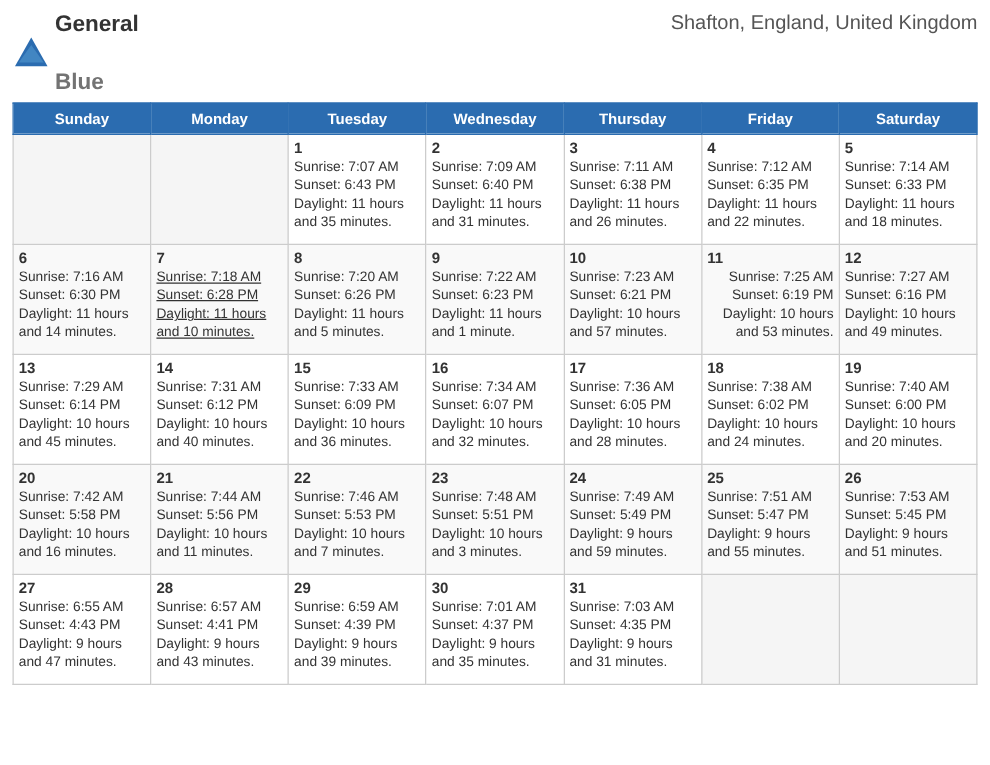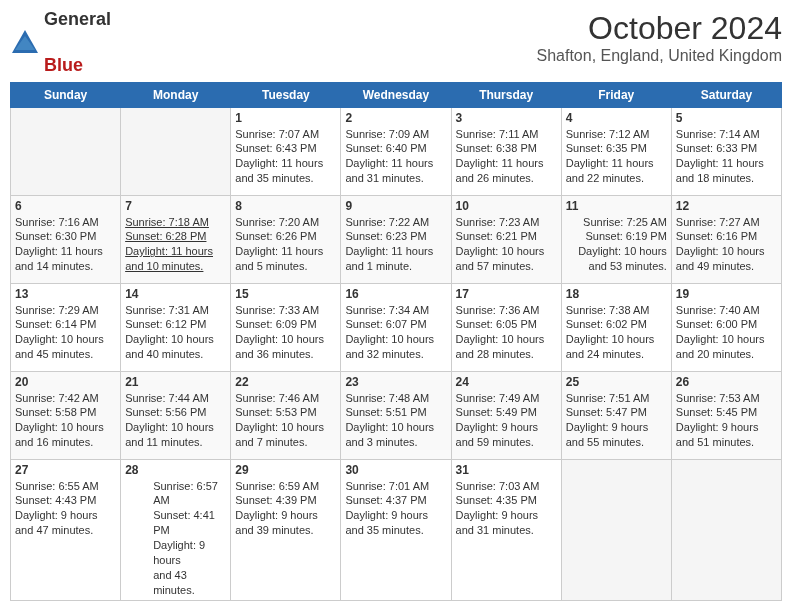--- a/index.html
+++ b/index.html
@@ -28,21 +28,21 @@
       gap: 26px;
     }
     .logo-general {
       font-size: 18px;
       font-weight: bold;
       color: #333;
     }
     .logo-blue {
       font-size: 18px;
       font-weight: bold;
-      color: #b91c1c;
+      color: #737373;
     }
     .logo-icon {
       width: 30px;
       height: 30px;
     }
     .title-area {
       text-align: right;
     }
     .calendar-title {
       font-size: 32px;
@@ -103,21 +103,20 @@
     <svg class="logo-icon" viewBox="0 0 30 30">
       <polygon points="15,2 28,25 2,25" fill="#2b6cb0"></polygon>
       <polygon points="15,8 25,22 5,22" fill="#5a9fd4" opacity="0.5"></polygon>
     </svg>
     <div class="logo-text">
       <span class="logo-general">General</span>
       <span class="logo-blue">Blue</span>
     </div>
   </div>
   <div class="title-area">
-    <div class="calendar-title">October 2024</div>
     <div class="calendar-subtitle">Shafton, England, United Kingdom</div>
   </div>
 </div>
 
 <table>
   <thead>
     <tr>
     <th>Sunday</th>
         <th>Monday</th>
         <th>Tuesday</th>
@@ -323,21 +322,21 @@
       <tr>
         <td>
           <span class="day-num">27</span>
           <div class="cell-info" style="white-space: pre-line;">Sunrise: 6:55 AM
 Sunset: 4:43 PM
 Daylight: 9 hours
 and 47 minutes.</div>
         </td>
         <td>
           <span class="day-num">28</span>
-          <div class="cell-info" style="white-space: pre-line; margin-left: 28px;">Sunrise: 6:57 AM
+          <div class="cell-info" style="white-space: pre-line;">Sunrise: 6:57 AM
 Sunset: 4:41 PM
 Daylight: 9 hours
 and 43 minutes.</div>
         </td>
         <td>
           <span class="day-num">29</span>
           <div class="cell-info" style="white-space: pre-line;">Sunrise: 6:59 AM
 Sunset: 4:39 PM
 Daylight: 9 hours
 and 39 minutes.</div>

